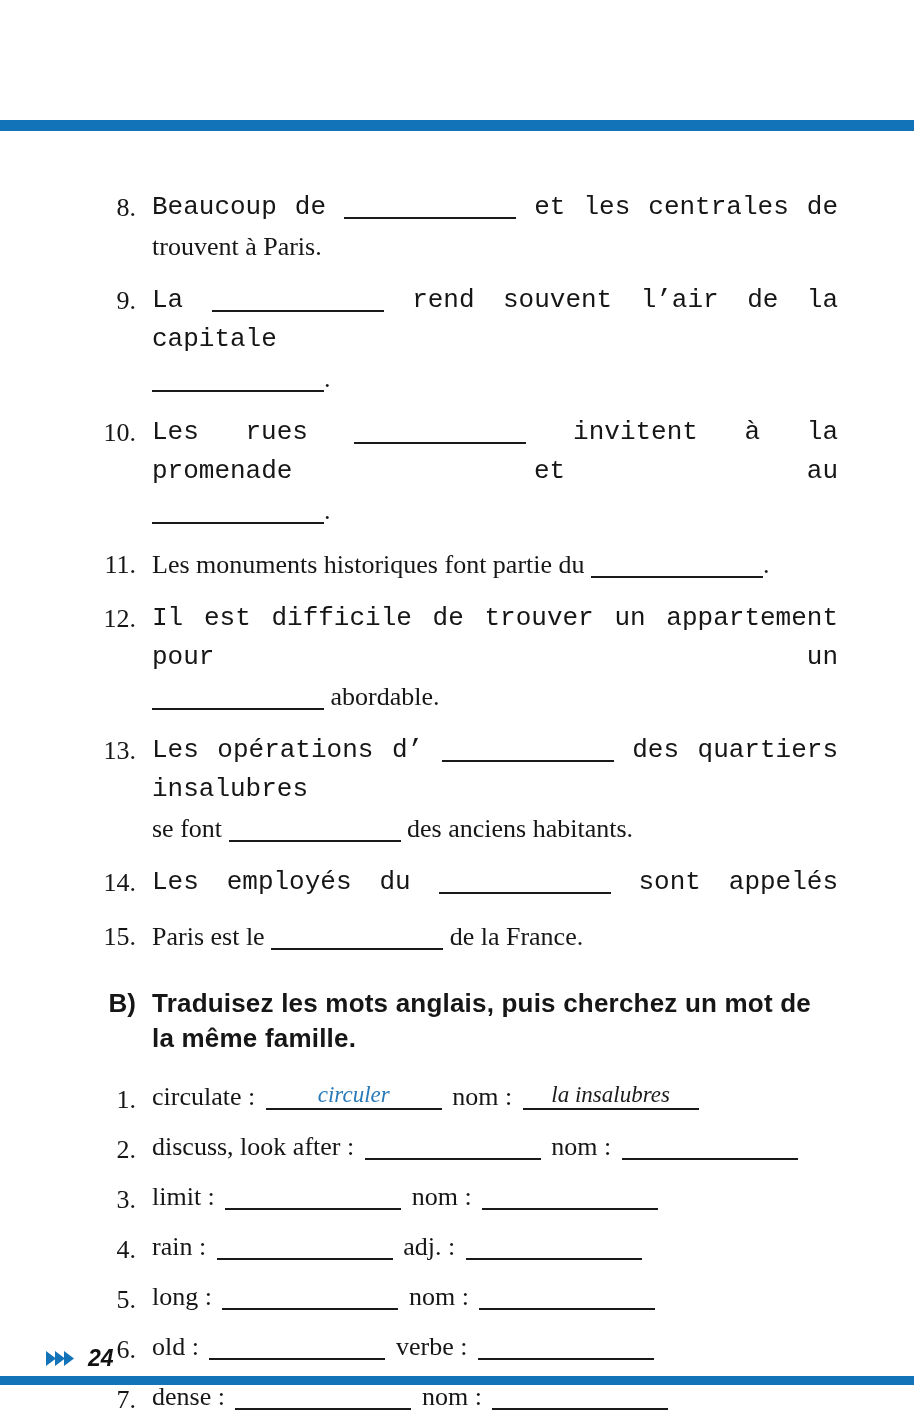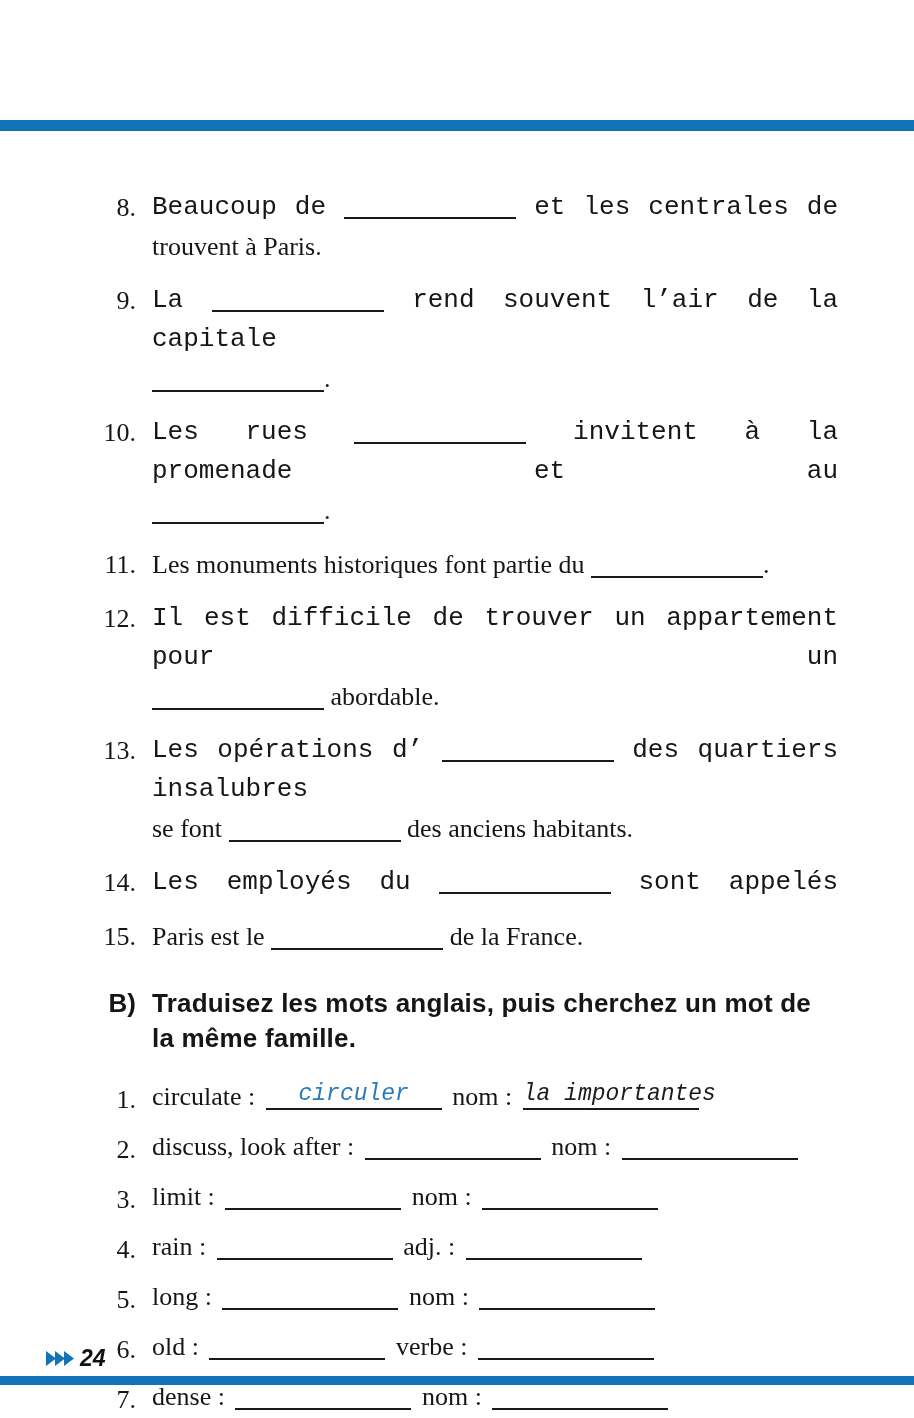--- a/index.html
+++ b/index.html
@@ -50,28 +50,28 @@
   .b-item { display:flex; margin-bottom:11px; font-size:26px; line-height:34px; }
   .b-item .b-text { flex:1; white-space:nowrap; }
   .b-blank {
     display:inline-block; width:176px; height:28px;
     border-bottom:2px solid #1a1a1a;
     vertical-align:-5px; position:relative;
     margin:0 4px;
   }
   .hand {
     position:absolute; left:0; right:0; bottom:2px;
-    text-align:center; font-family:Liberation Mono, monospace;
+    text-align:center; font-family:Liberation Serif, serif;
     font-style:italic; font-size:23px; line-height:1; white-space:nowrap;
   }
   .hand.black { color:#1c1c1c; }
   
   footer {
     position:absolute; left:44px; bottom:46px;
-    display:flex; align-items:center; gap:4px;
+    display:flex; align-items:center; gap:12px;
   }
   .chevrons-icon { display:inline-flex; }
   .page-num {
     font-family:"Liberation Sans", sans-serif;
     font-weight:bold; font-style:italic; font-size:23px; color:#111;
   }
 </style>
 </head>
 <body>
 
@@ -136,21 +136,21 @@
       </div>
 
     <div class="b-head">
       <div class="b-label">B)</div>
       <div class="b-title">Traduisez les mots anglais, puis cherchez un mot de la même famille.</div>
     </div>
 
     <div id="sectionB">
         <div class="b-item">
           <div class="num">1.</div>
-          <div class="b-text">circulate : <span class="b-blank"><span class="hand blue" style="color: rgb(42, 122, 184);">circuler</span></span> nom : <span class="b-blank"><span class="hand black">la importantes</span></span></div>
+          <div class="b-text">circulate : <span class="b-blank"><span class="hand blue" style="color: rgb(42, 122, 184);">circuler</span></span> nom : <span class="b-blank"><span class="hand black">la insalubres</span></span></div>
         </div>
         <div class="b-item">
           <div class="num">2.</div>
           <div class="b-text">discuss, look after : <span class="b-blank"></span> nom : <span class="b-blank"></span></div>
         </div>
         <div class="b-item">
           <div class="num">3.</div>
           <div class="b-text">limit : <span class="b-blank"></span> nom : <span class="b-blank"></span></div>
         </div>
         <div class="b-item">

